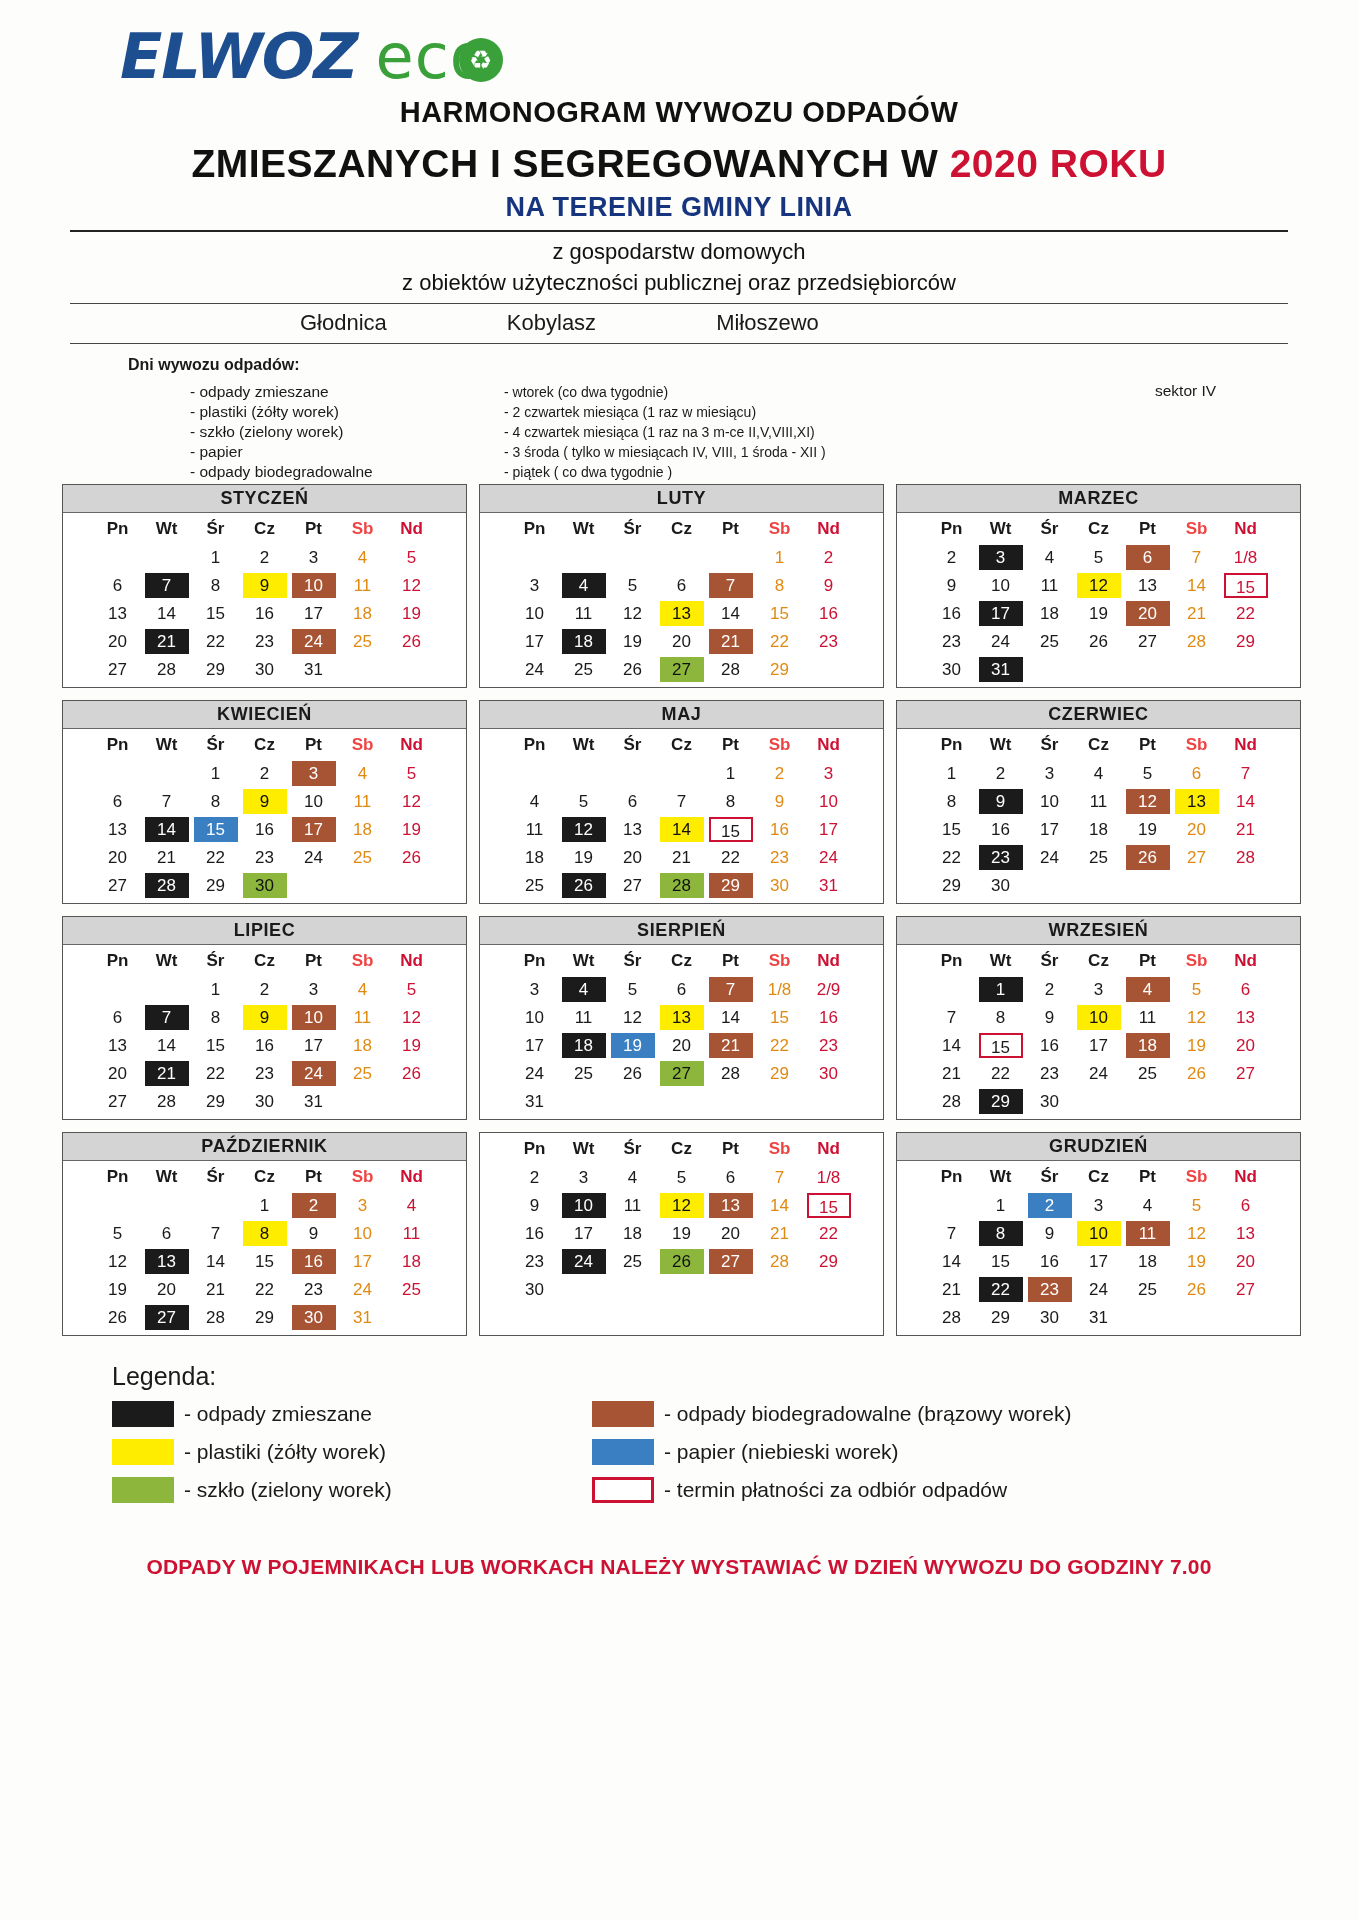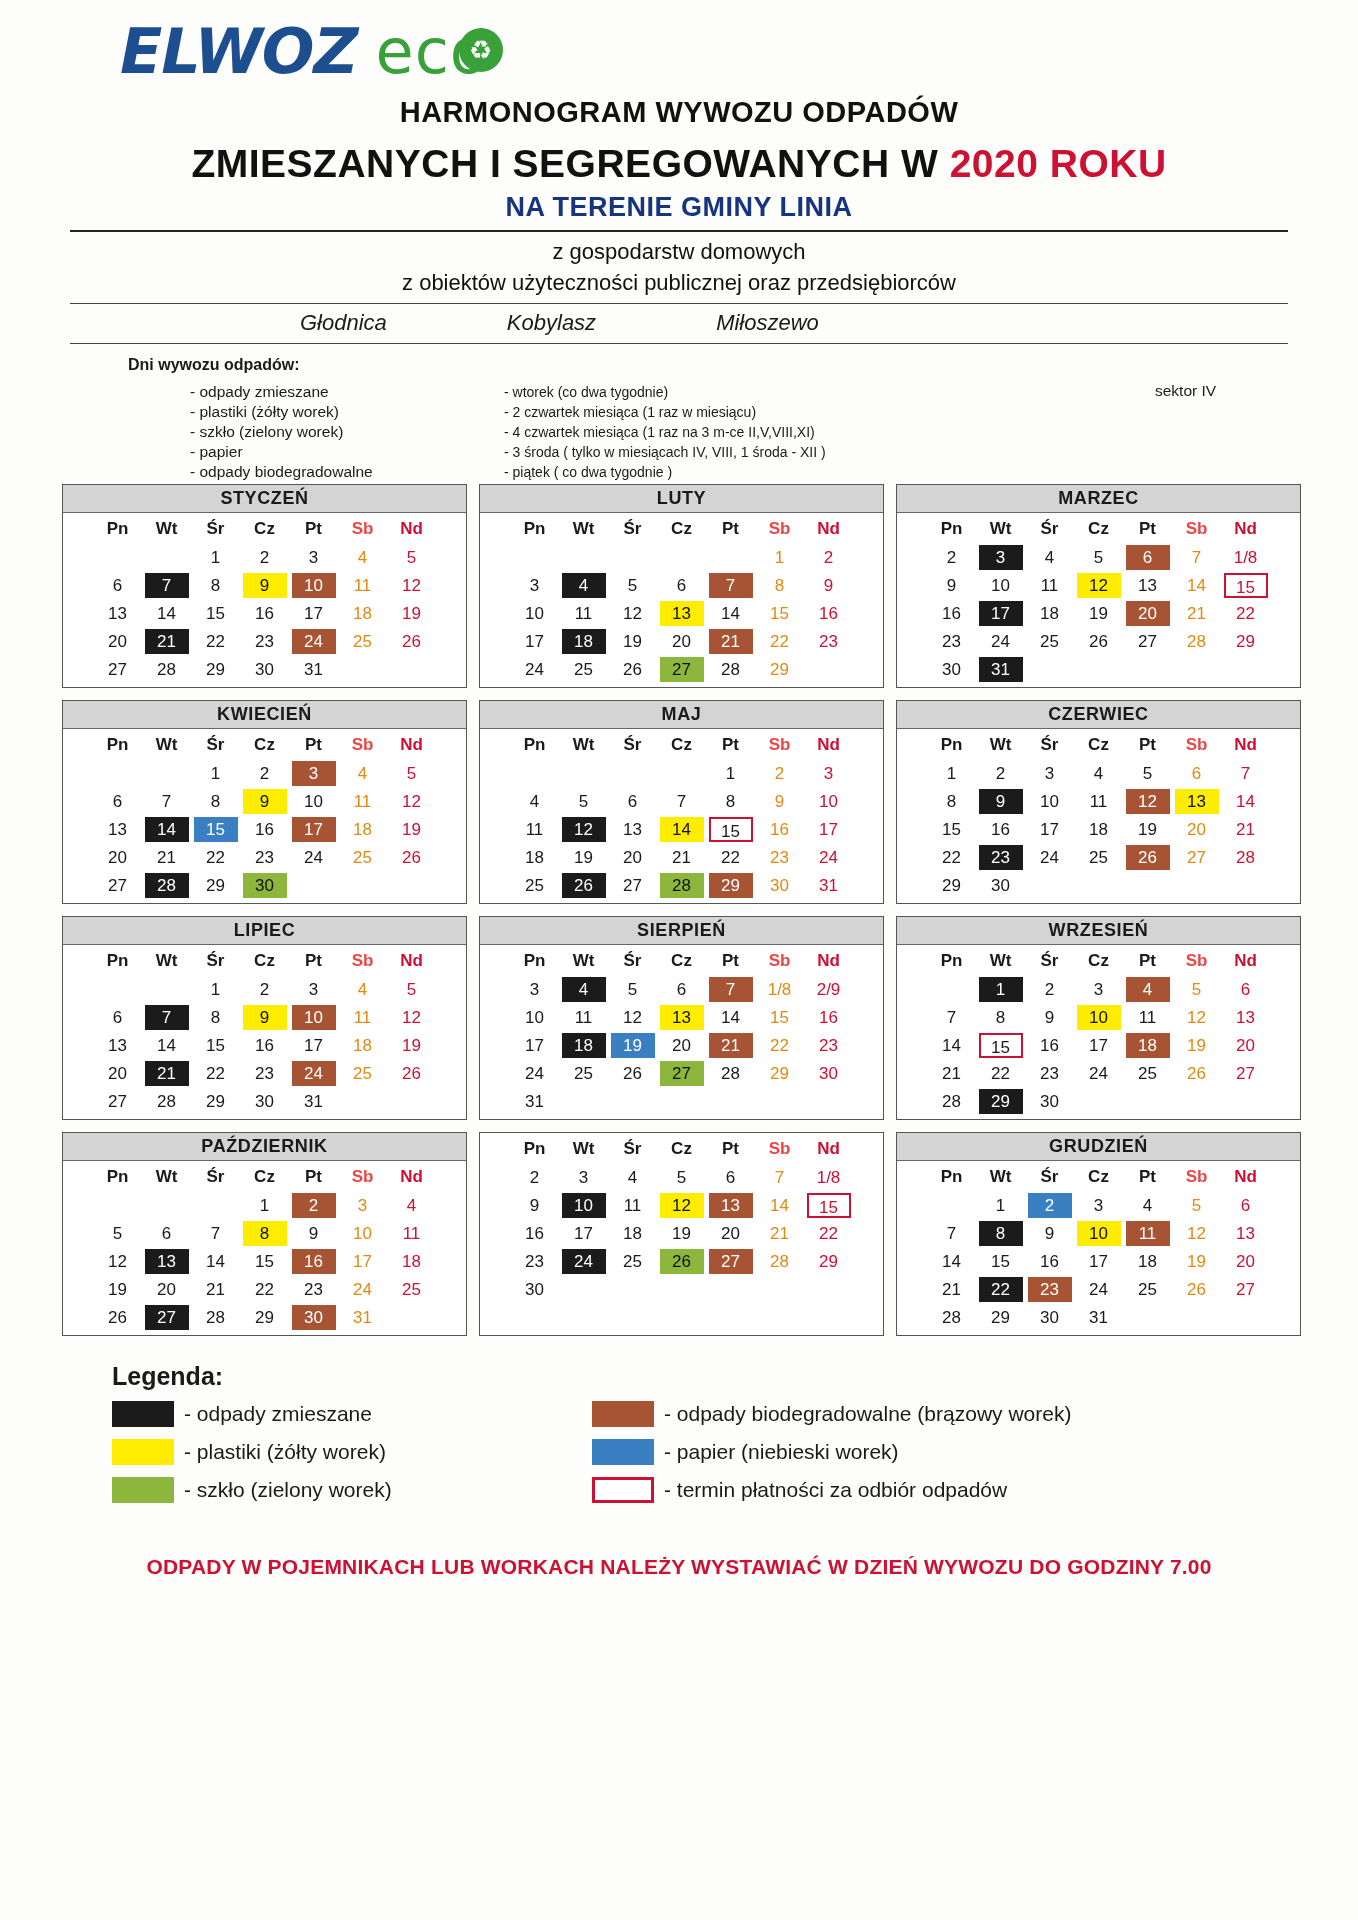--- a/index.html
+++ b/index.html
@@ -7,21 +7,21 @@
     width:1358px;height:1920px;
     background:#fdfdfb;
     font-family:"Liberation Sans", sans-serif;
     color:#1a1a1a;
     position:relative;
     overflow:hidden;
   }
   .page{position:relative;width:1358px;height:1920px;padding:0;}
 
   
-  .logo-row{margin:22px 0 0 120px;display:flex;height:70px;}
+  .logo-row{margin:22px 0 0 120px;display:flex;align-items:center;height:70px;}
   .logo-elwoz{
     font-family:"DejaVu Sans", sans-serif;
     font-weight:bold;font-style:italic;font-size:62px;letter-spacing:-1px;
     color:#1d4e8f;
     line-height:60px;
   }
   .logo-eco{
     font-family:"DejaVu Sans", sans-serif;
     font-size:62px;color:#3aa03a;margin-left:18px;line-height:60px;
     letter-spacing:1px;
@@ -42,21 +42,21 @@
   .title3{font-size:27px;margin-top:6px;color:#17357e;}
 
   .rule{height:2px;background:#222;margin:7px 70px 0 70px;}
   .rule.thin{height:1px;background:#444;}
 
   .sub1,.sub2{text-align:center;font-size:22px;margin-top:7px;color:#111;}
   .sub2{margin-top:5px;}
 
   .places{
     display:flex;justify-content:flex-start;gap:120px;
-    margin:6px 0 0 300px;font-size:22px;font-style:italic;
+    margin:6px 0 0 300px;font-size:22px;
   }
 
   
   .days-block{margin:12px 0 0 0;position:relative;height:120px;}
   .days-title{position:absolute;left:128px;top:0;font-size:16px;font-weight:bold;text-align:center;}
   .days-left{position:absolute;left:190px;top:26px;font-size:15.5px;line-height:20px;}
   .days-right{position:absolute;left:504px;top:26px;font-size:14px;line-height:20px;}
   .sector{position:absolute;left:1155px;top:26px;font-size:15.5px;}
 
   
@@ -101,21 +101,21 @@
   .c-black  .cell{background:#1b1b1b;color:#fff;}
   .c-yellow .cell{background:#ffed00;color:#111;}
   .c-green  .cell{background:#8cb73c;color:#111;}
   .c-brown  .cell{background:#a65434;color:#fff;}
   .c-blue   .cell{background:#3a7fc1;color:#fff;}
   .c-pay    .cell{border:2.5px solid #cc1133;box-sizing:border-box;}
   .c-pay.sun .cell{color:#cc1133;}
 
   
   .legend{margin:26px 0 0 112px;}
-  .legend-title{font-size:25px;font-weight:bold;margin-bottom:10px;}
+  .legend-title{font-size:25px;font-weight:normal;margin-bottom:10px;}
   .legend-rows{display:grid;grid-template-columns:480px 520px;row-gap:12px;}
   .legend-item{display:flex;align-items:center;font-size:21px;}
   .swatch{width:62px;height:26px;margin-right:10px;display:inline-block;}
   .sw-black{background:#1b1b1b;}
   .sw-yellow{background:#ffed00;}
   .sw-green{background:#8cb73c;}
   .sw-brown{background:#a65434;}
   .sw-blue{background:#3a7fc1;}
   .sw-pay{background:#fff;border:3px solid #cc1133;box-sizing:border-box;}
 

